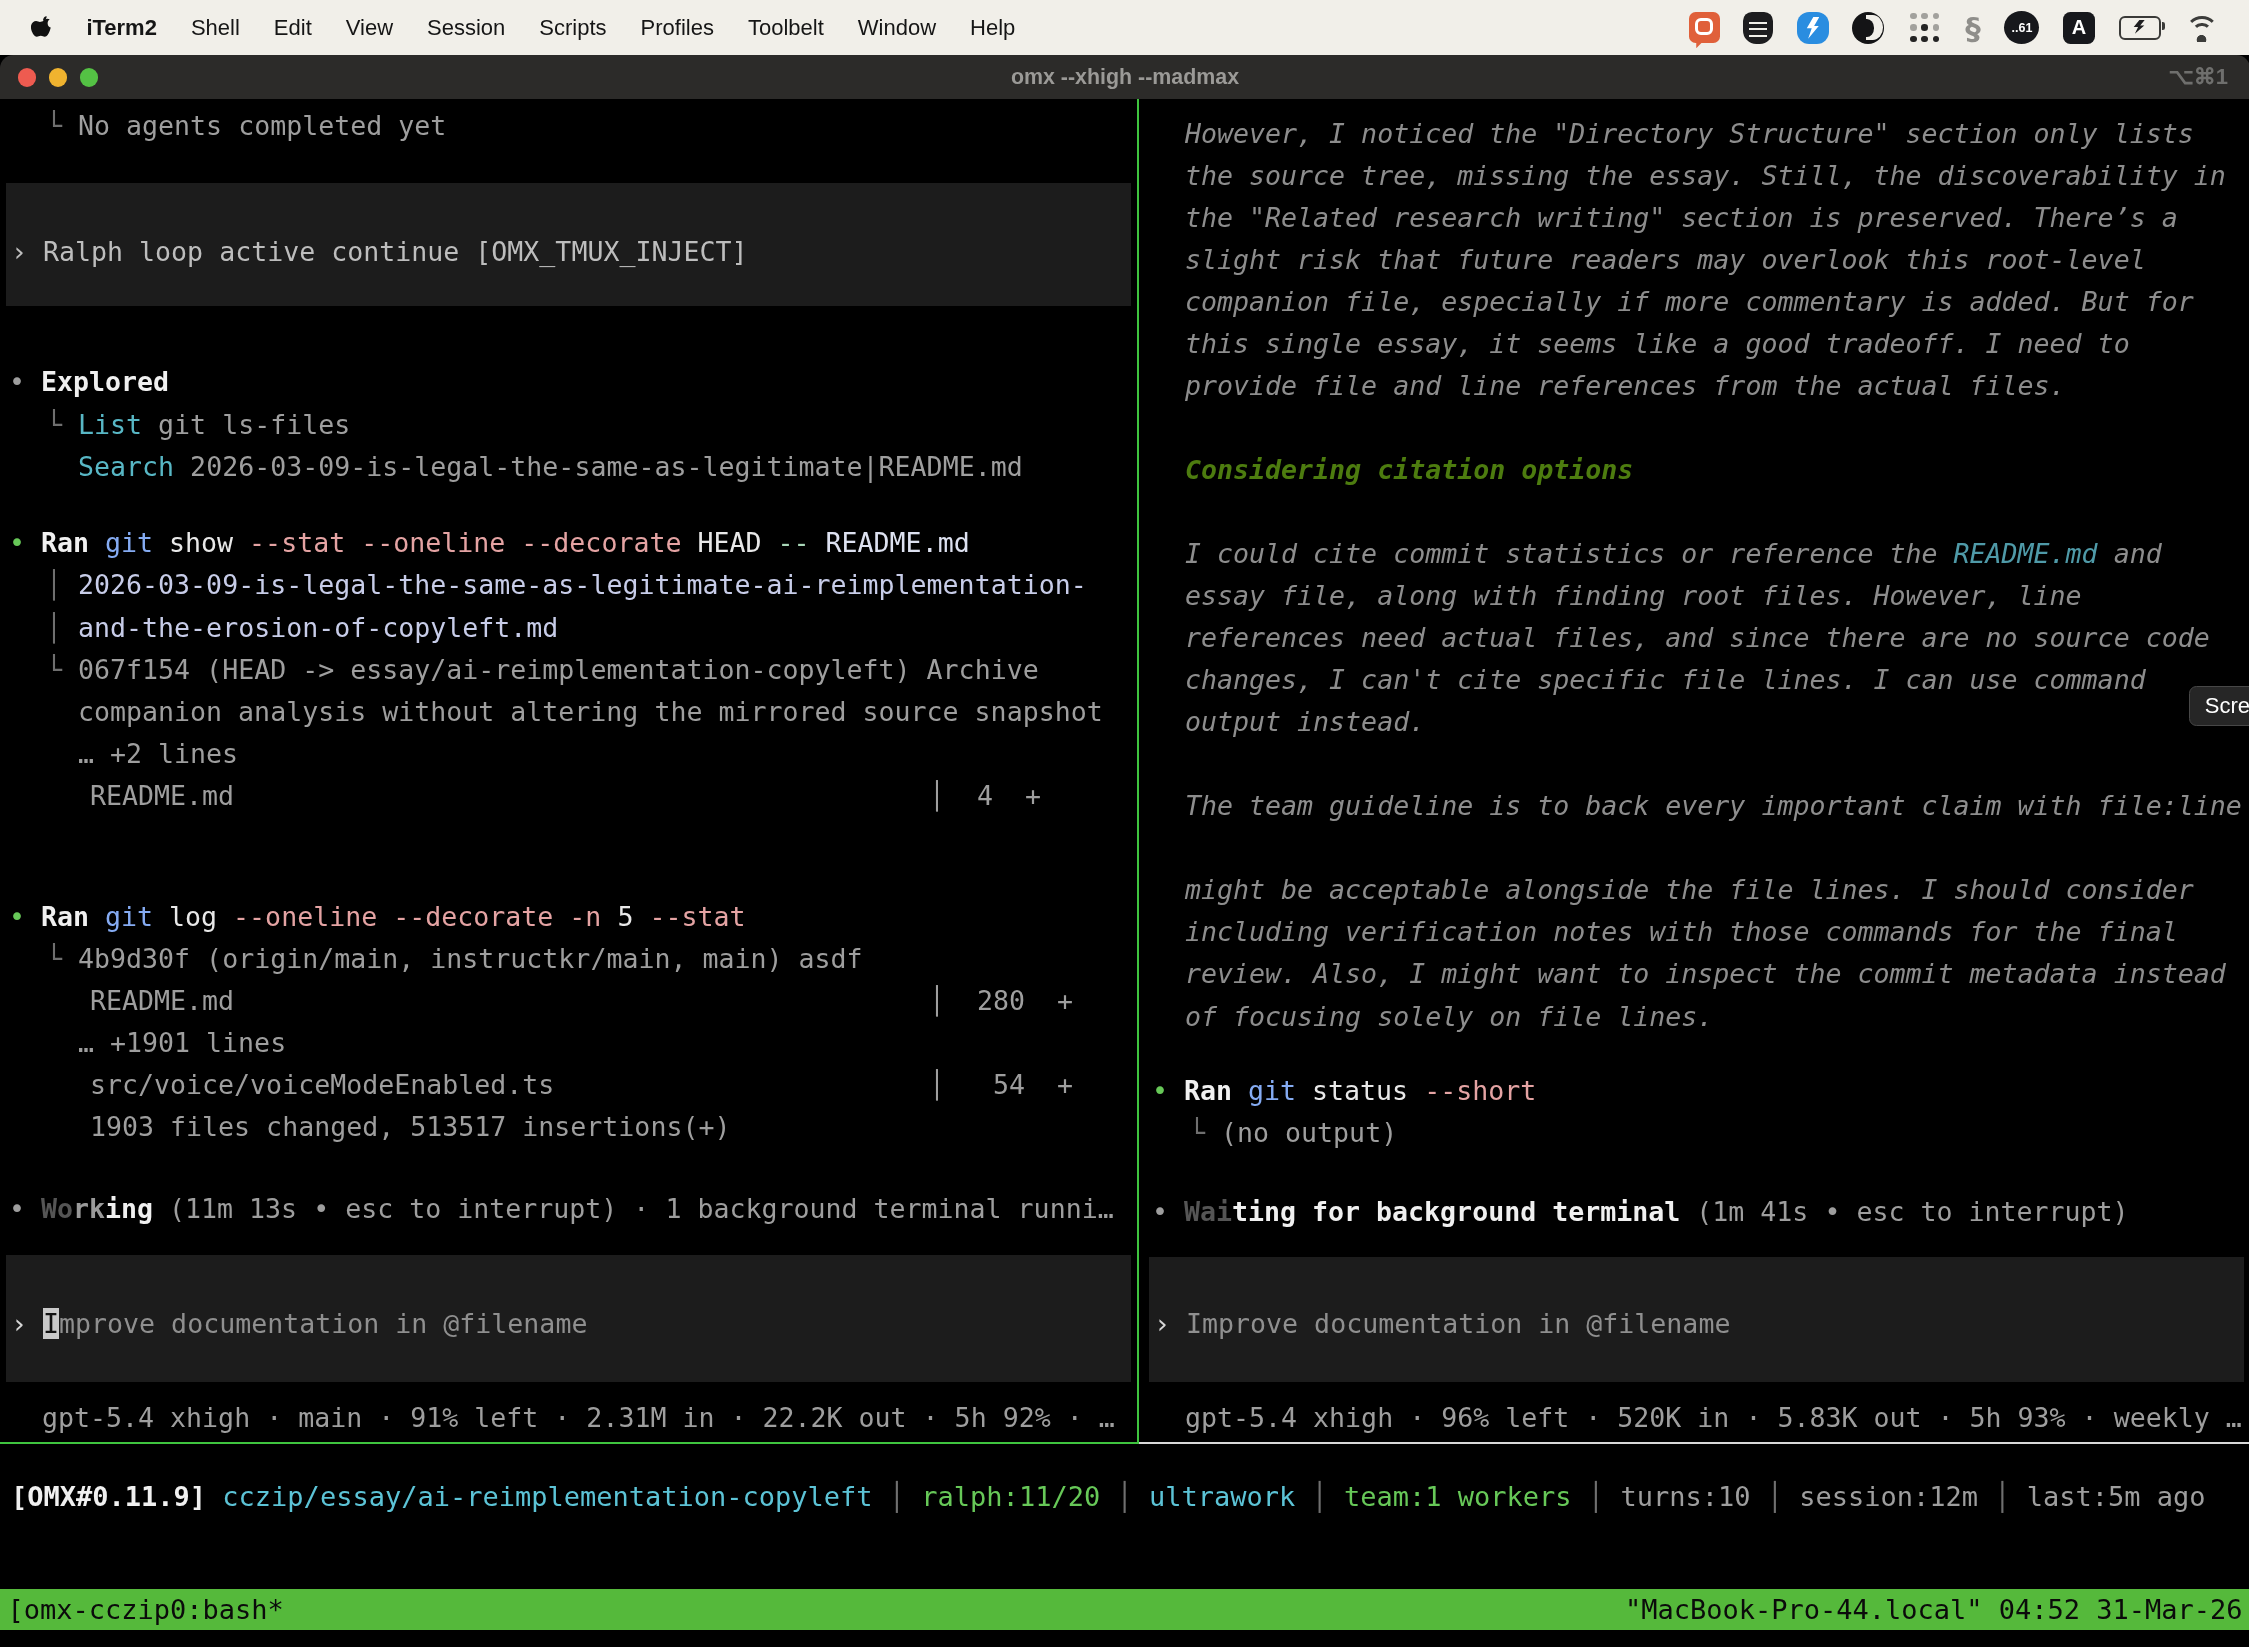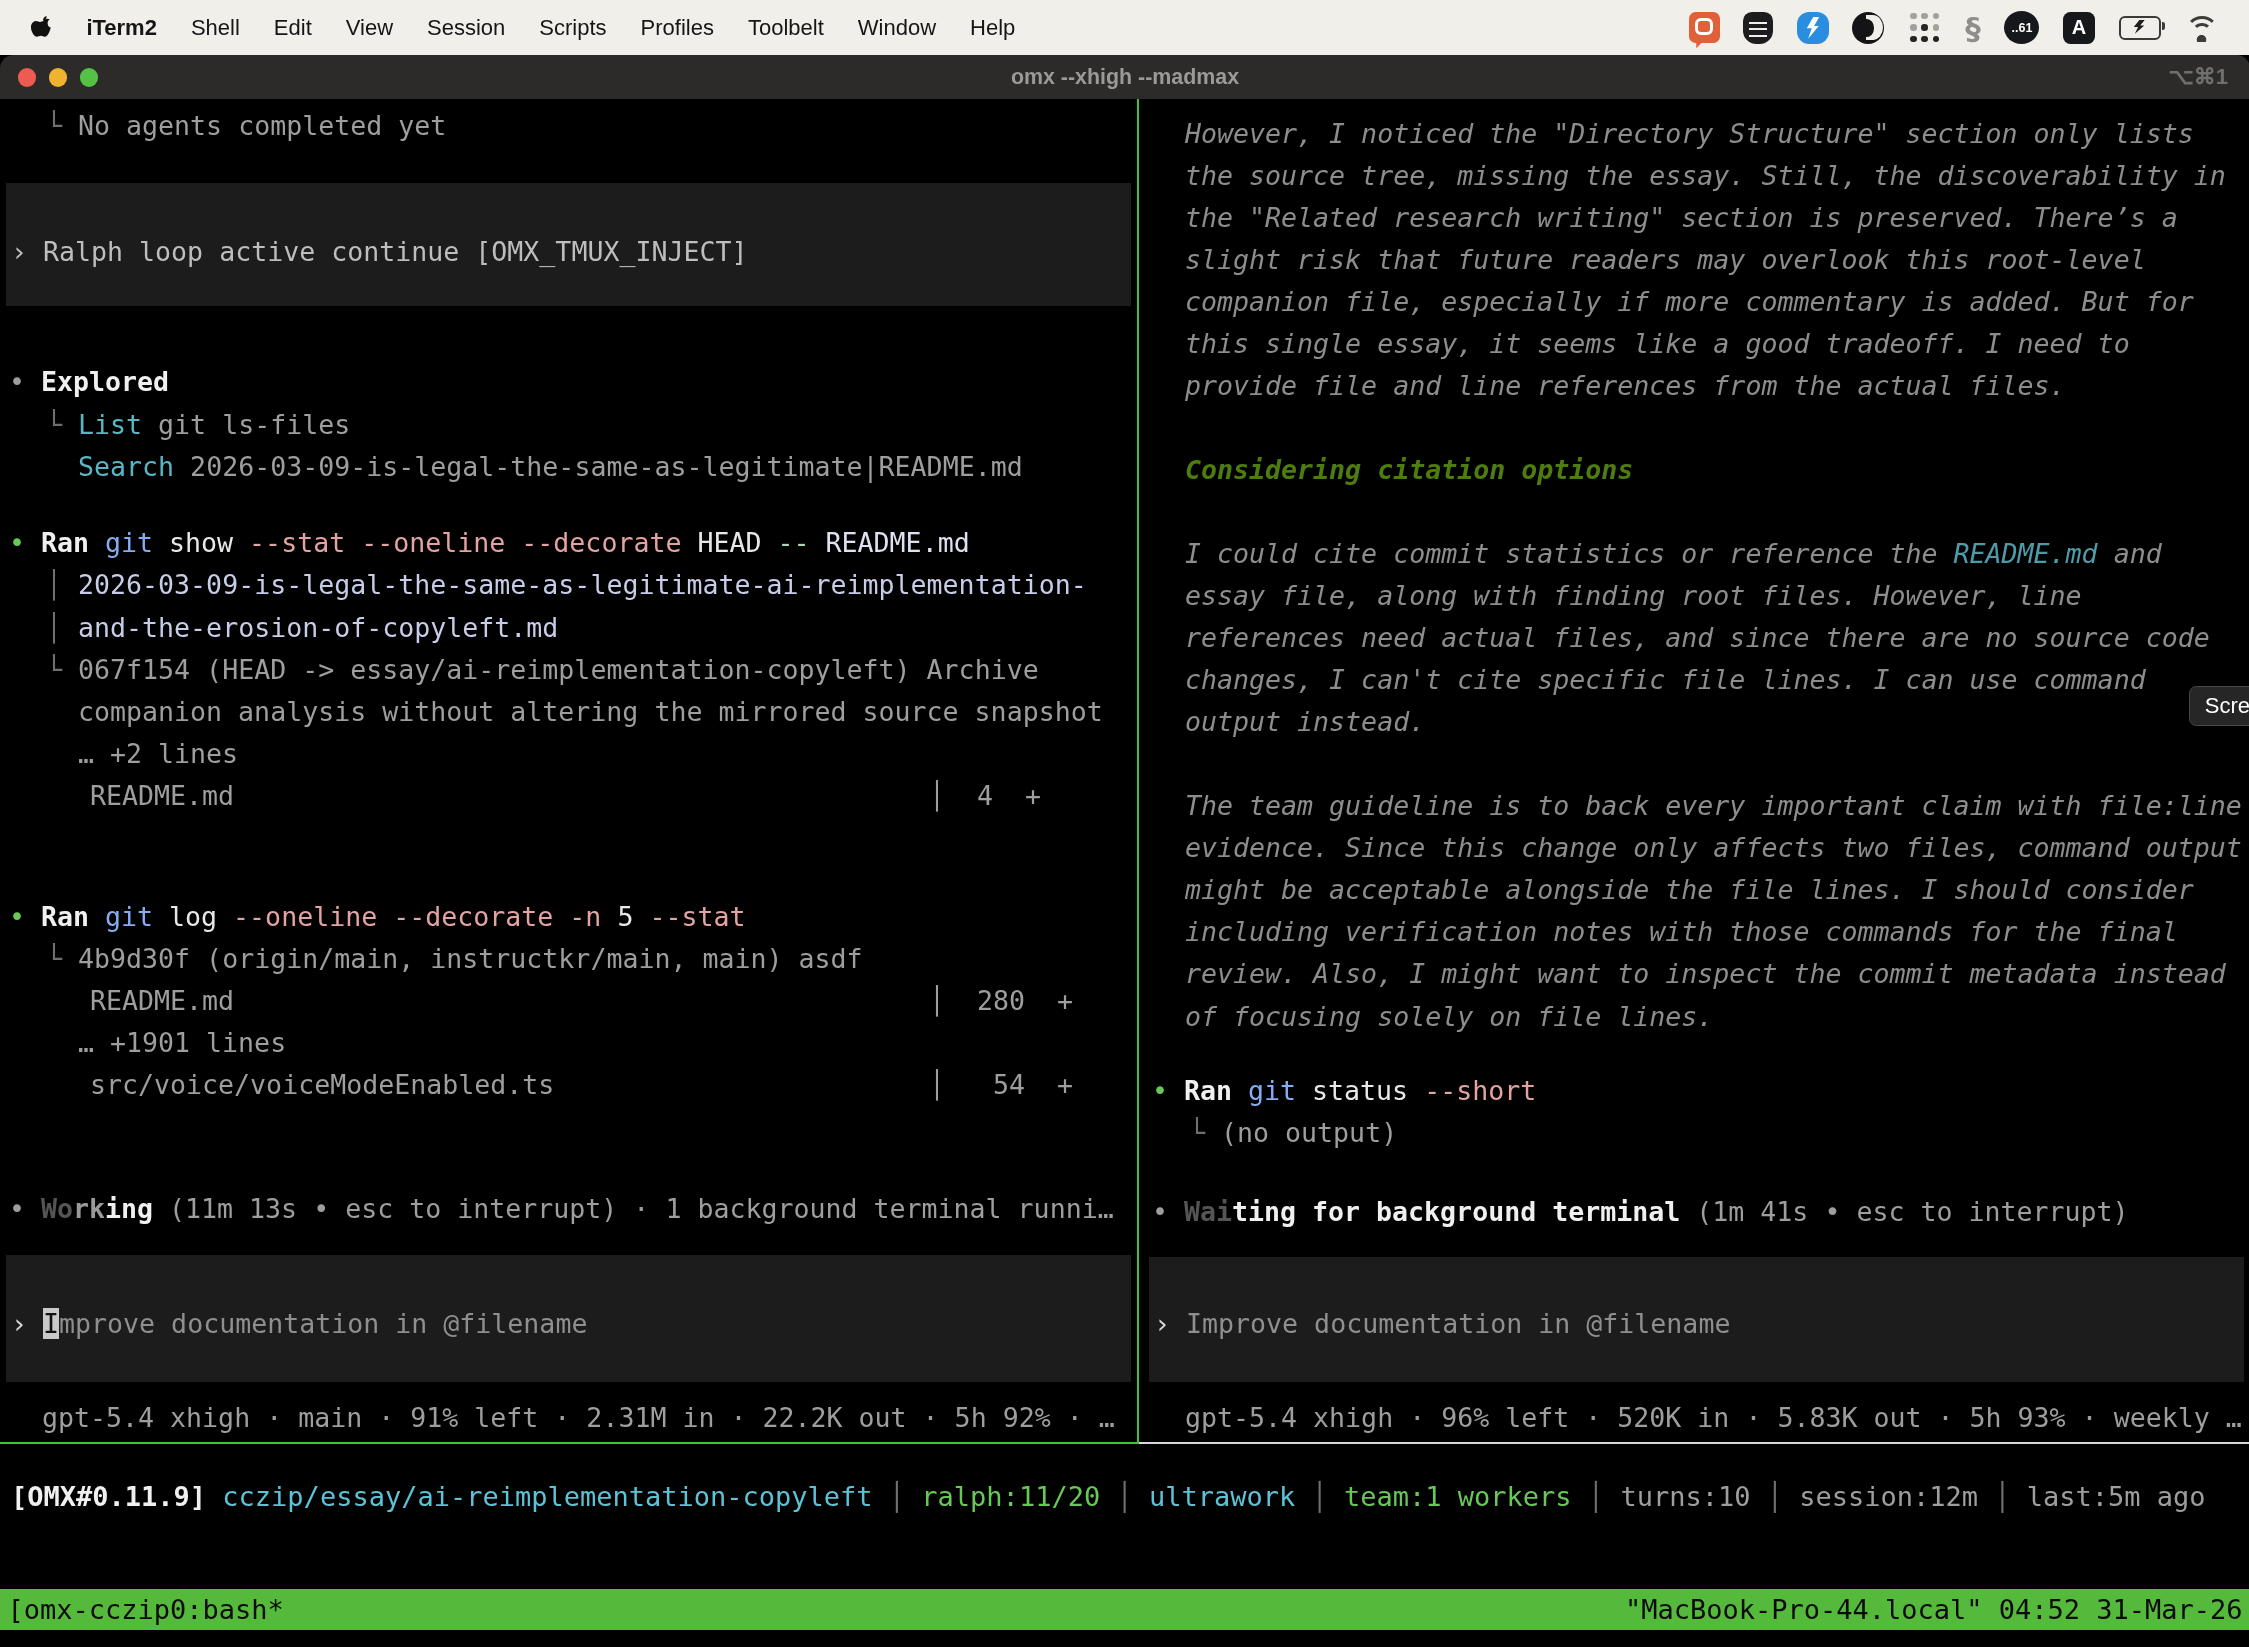--- a/index.html
+++ b/index.html
@@ -194,20 +194,21 @@
         <div class="tline" style="top: 638px; left: 78px;"><span class="fg">… +2 lines</span></div>
         <div class="tline" style="top: 680px; left: 90px;"><span class="fg">README.md</span></div>
         <div class="tline" style="top: 680px; left: 929px;"><span class="fg">│  4  +</span></div>
         <div class="tline" style="top: 801px; left: 8.9px;"><span class="greendot">• </span><span class="boldwhite">Ran</span><span class="fg"> </span><span class="blue">git</span><span class="white"> log </span><span class="pink">--oneline</span><span class="fg"> </span><span class="pink">--decorate</span><span class="fg"> </span><span class="pink">-n</span><span class="white"> 5 </span><span class="pink">--stat</span></div>
         <div class="tline" style="top: 843px; left: 46px;"><span class="tree">└ </span><span class="fg">4b9d30f (origin/main, instructkr/main, main) asdf</span></div>
         <div class="tline" style="top: 885px; left: 90px;"><span class="fg">README.md</span></div>
         <div class="tline" style="top: 885px; left: 929px;"><span class="fg">│  280  +</span></div>
         <div class="tline" style="top: 927px; left: 78px;"><span class="fg">… +1901 lines</span></div>
         <div class="tline" style="top: 969px; left: 90px;"><span class="fg">src/voice/voiceModeEnabled.ts</span></div>
         <div class="tline" style="top: 969px; left: 929px;"><span class="fg">│   54  +</span></div>
+        <div class="tline" style="top: 1011px; left: 90px;"><span class="fg">1903 files changed, 513517 insertions(+)</span></div>
         <div class="tline" style="top: 1093px; left: 8.9px;"><span class="graydot">• </span><span class="shim1">Wo</span><span class="shim2">rk</span><span class="boldwhite">ing</span><span class="fg"> (11m 13s • esc to interrupt) · 1 background terminal runni…</span></div>
         <div class="tline" style="top: 1208px; left: 11px;"><span class="prompt">› </span><span class="cursor">I</span><span class="placeholder">mprove documentation in @filename</span></div>
         <div class="tline" style="top: 1302px; left: 42px;"><span class="fg">gpt-5.4 xhigh · main · 91% left · 2.31M in · 22.2K out · 5h 92% · …</span></div>
       </div>
     <div class="v-divider"></div>
     <div class="pane" id="right-pane">
         <div class="band" style="top: 1158px; height: 125px;"></div>
         <div class="tline" style="top: 17.7px; left: 42px;"><span class="itfg">However, I noticed the "Directory Structure" section only lists</span></div>
         <div class="tline" style="top: 60px; left: 42px;"><span class="itfg">the source tree, missing the essay. Still, the discoverability in</span></div>
         <div class="tline" style="top: 102px; left: 42px;"><span class="itfg">the "Related research writing" section is preserved. There’s a</span></div>
@@ -215,21 +216,20 @@
         <div class="tline" style="top: 186px; left: 42px;"><span class="itfg">companion file, especially if more commentary is added. But for</span></div>
         <div class="tline" style="top: 228px; left: 42px;"><span class="itfg">this single essay, it seems like a good tradeoff. I need to</span></div>
         <div class="tline" style="top: 270px; left: 42px;"><span class="itfg">provide file and line references from the actual files.</span></div>
         <div class="tline" style="top: 354px; left: 42px;"><span class="hd">Considering citation options</span></div>
         <div class="tline" style="top: 438px; left: 42px;"><span class="itfg">I could cite commit statistics or reference the </span><span class="tealit">README.md</span><span class="itfg"> and</span></div>
         <div class="tline" style="top: 480px; left: 42px;"><span class="itfg">essay file, along with finding root files. However, line</span></div>
         <div class="tline" style="top: 522px; left: 42px;"><span class="itfg">references need actual files, and since there are no source code</span></div>
         <div class="tline" style="top: 564px; left: 42px;"><span class="itfg">changes, I can't cite specific file lines. I can use command</span></div>
         <div class="tline" style="top: 606px; left: 42px;"><span class="itfg">output instead.</span></div>
         <div class="tline" style="top: 690px; left: 42px;"><span class="itfg">The team guideline is to back every important claim with file:line</span></div>
-        <div class="tline" style="top: 732px; left: 42px;"><span class="itfg">evidence. Since this change only affects two files, command output</span></div>
         <div class="tline" style="top: 774px; left: 42px;"><span class="itfg">might be acceptable alongside the file lines. I should consider</span></div>
         <div class="tline" style="top: 816px; left: 42px;"><span class="itfg">including verification notes with those commands for the final</span></div>
         <div class="tline" style="top: 858px; left: 42px;"><span class="itfg">review. Also, I might want to inspect the commit metadata instead</span></div>
         <div class="tline" style="top: 901px; left: 42px;"><span class="itfg">of focusing solely on file lines.</span></div>
         <div class="tline" style="top: 975px; left: 8.9px;"><span class="greendot">• </span><span class="boldwhite">Ran</span><span class="fg"> </span><span class="blue">git</span><span class="white"> status </span><span class="pink">--short</span></div>
         <div class="tline" style="top: 1017px; left: 46px;"><span class="tree">└ </span><span class="fg">(no output)</span></div>
         <div class="tline" style="top: 1096px; left: 8.9px;"><span class="graydot">• </span><span class="shim1">Wai</span><span class="boldwhite">ting for background terminal</span><span class="fg"> (1m 41s • esc to interrupt)</span></div>
         <div class="tline" style="top: 1208px; left: 11px;"><span class="prompt">› </span><span class="placeholder">Improve documentation in @filename</span></div>
         <div class="tline" style="top: 1302px; left: 42px;"><span class="fg">gpt-5.4 xhigh · 96% left · 520K in · 5.83K out · 5h 93% · weekly …</span></div>
       </div>

